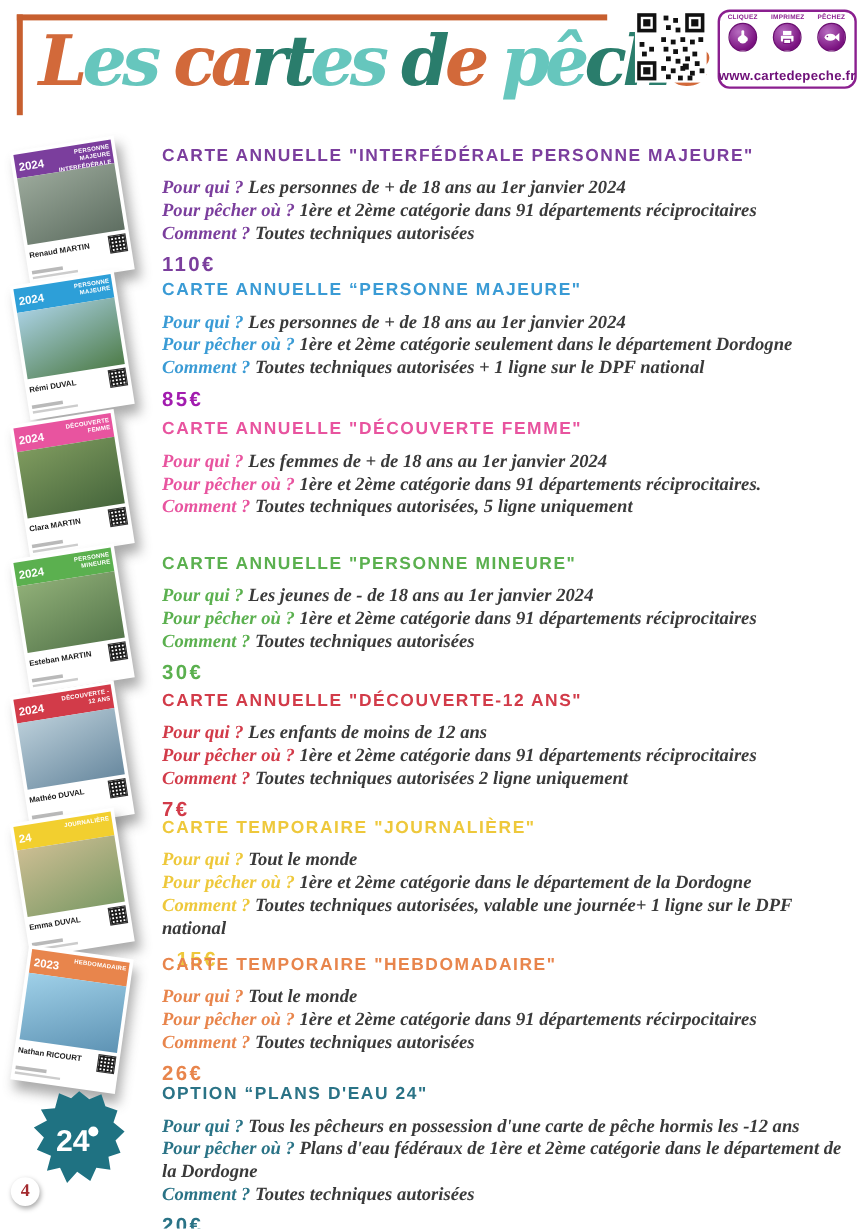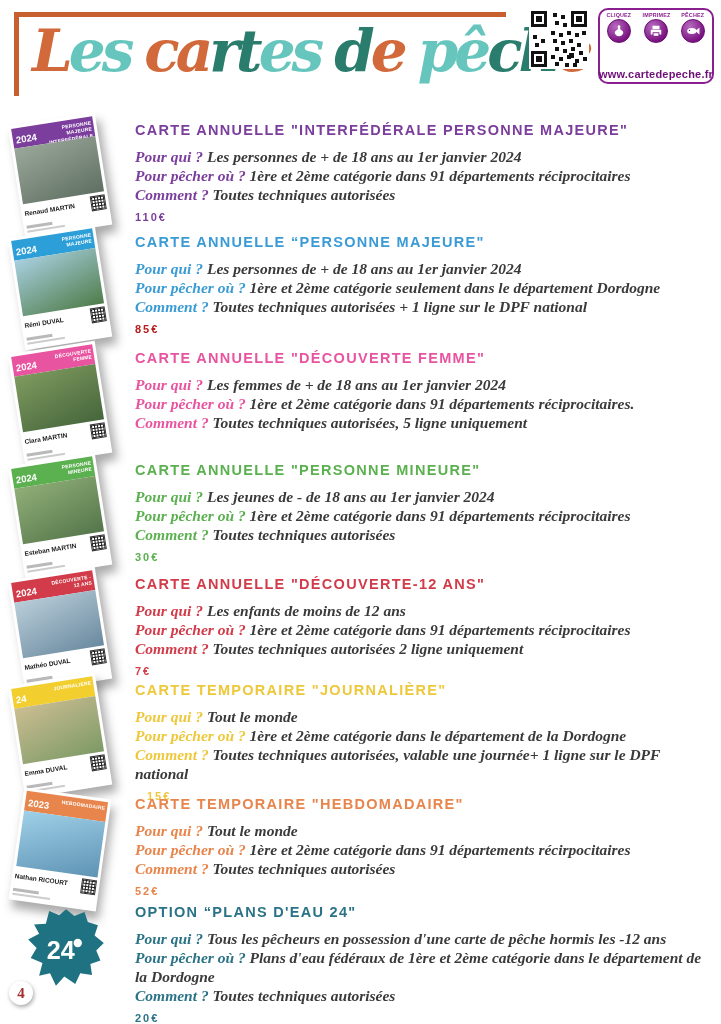--- a/index.html
+++ b/index.html
@@ -10,38 +10,38 @@
   .bracket-h{position:absolute;left:14px;top:12px;width:492px;height:5px;background:#C75F2F;}
   .bracket-v{position:absolute;left:14px;top:12px;width:5px;height:84px;background:#C75F2F;}
   .script-title{position:absolute;left:32px;top:14px;margin:0;white-space:nowrap;
         font-family:"DejaVu Serif",serif;font-style:italic;font-weight:700;
         font-size:58px;letter-spacing:-4px;line-height:1.3;}
   .script-title span{display:inline-block;}
   .script-title .sp{width:14px;}
 
   .qr-big{position:absolute;left:529px;top:9px;}
 
-  .logo{position:absolute;left:598px;top:8px;width:116px;height:76px;border:2px solid #8A1F8F;
+  .logo{position:absolute;left:598px;top:8px;width:116px;height:66px;border:2px solid #8A1F8F;
         border-radius:10px;background:#fff;display:flex;flex-direction:column;
         align-items:center;justify-content:space-between;padding:2px 1px;box-sizing:border-box;}
   .logo-row{display:flex;justify-content:space-around;width:100%;}
   .medal{display:flex;flex-direction:column;align-items:center;width:35px;}
   .medal-label{font-size:6px;font-weight:700;color:#8A1F8F;letter-spacing:.2px;transform:scale(.9);}
   .medal-circle{width:24px;height:24px;border-radius:50%;margin-top:1px;
         background:radial-gradient(circle at 35% 30%, #b76cc0, #7a1280 72%);
         display:flex;align-items:center;justify-content:center;border:1px solid #6a0f70;box-sizing:border-box;}
   .logo-url{font-size:11px;font-weight:700;color:#6E0F78;letter-spacing:.2px;}
 
   
   .section{position:absolute;left:0;width:721px;}
   .sec-text{position:absolute;left:135px;top:0;width:580px;}
   .sec-title{margin:6px 0 9px;font-size:14.5px;font-weight:700;letter-spacing:1.3px;}
   .sec-line{font-family:"Liberation Serif",serif;font-style:italic;font-weight:700;
         font-size:15.5px;line-height:19px;color:#3a3a3a;}
-  .sec-price{font-size:11px;font-weight:700;letter-spacing:2px;margin-top:7px;}
+  .sec-price{font-size:17px;font-weight:700;letter-spacing:2px;margin-top:7px;}
 
   
   .thumb{position:absolute;left:16px;top:3px;width:88px;background:#fff;
         padding:3px 3px 5px;box-sizing:border-box;
         box-shadow:4px 8px 10px rgba(70,70,70,.45);}
   .thumb-band{height:20px;display:flex;justify-content:space-between;overflow:hidden;}
   .band-year{color:#fff;font-weight:700;font-size:9.5px;padding:7px 0 0 3px;line-height:1;}
   .band-label{color:#fff;font-size:5px;font-weight:700;text-align:right;
         padding:3px 2px 0 0;line-height:1.25;max-width:46px;letter-spacing:.2px;}
   .thumb-photo{height:56px;}
@@ -197,21 +197,21 @@
             <span class="thumb-qr"></span>
           </div>
           <div class="thumb-sub1"></div>
           <div class="thumb-sub2"></div>
         </div>
         <div class="sec-text">
           <h2 class="sec-title" style="color: rgb(58, 155, 213);">CARTE ANNUELLE “PERSONNE MAJEURE"</h2>
           <div class="sec-line"><span class="lbl" style="color: rgb(58, 155, 213);">Pour qui ? </span><span>Les personnes de + de 18 ans au 1er janvier 2024</span></div>
           <div class="sec-line"><span class="lbl" style="color: rgb(58, 155, 213);">Pour pêcher où ? </span><span>1ère et 2ème catégorie seulement dans le département Dordogne</span></div>
           <div class="sec-line"><span class="lbl" style="color: rgb(58, 155, 213);">Comment ? </span><span>Toutes techniques autorisées + 1 ligne sur le DPF national</span></div>
-          <div class="sec-price" style="color: #b91c1c;">85€</div>
+          <div class="sec-price" style="color: #a21caf;">85€</div>
         </div>
       </div>
       <div class="section" style="top: 344px;">
         <div class="thumb" style="transform: rotate(-9deg);">
           <div class="thumb-band" style="background: rgb(232, 84, 159);">
             <span class="band-year">2024</span>
             <span class="band-label">DÉCOUVERTE FEMME</span>
           </div>
           <div class="thumb-photo" style="background: linear-gradient(160deg, rgb(126, 154, 94), rgb(70, 102, 60));"></div>
           <div class="thumb-namerow">
@@ -306,21 +306,21 @@
             <span class="thumb-qr"></span>
           </div>
           <div class="thumb-sub1"></div>
           <div class="thumb-sub2"></div>
         </div>
         <div class="sec-text">
           <h2 class="sec-title" style="color: rgb(232, 133, 76);">CARTE TEMPORAIRE "HEBDOMADAIRE"</h2>
           <div class="sec-line"><span class="lbl" style="color: rgb(232, 133, 76);">Pour qui ? </span><span>Tout le monde</span></div>
           <div class="sec-line"><span class="lbl" style="color: rgb(232, 133, 76);">Pour pêcher où ? </span><span>1ère et 2ème catégorie dans 91 départements récirpocitaires</span></div>
           <div class="sec-line"><span class="lbl" style="color: rgb(232, 133, 76);">Comment ? </span><span>Toutes techniques autorisées</span></div>
-          <div class="sec-price" style="color: rgb(232, 133, 76);">52€</div>
+          <div class="sec-price" style="color: rgb(232, 133, 76);">26€</div>
         </div>
       </div>
       <div class="section" style="top: 898px;">
         <div class="map-blob"><svg width="84" height="92" viewBox="0 0 100 100">
             <path fill="#1F7282" d="M30,6 L42,11 L50,4 L60,12 L72,7 L76,19 L88,23 L84,35 L95,44 L86,53 L91,65 L79,69 L81,82 L67,80 L61,93 L48,84 L38,95 L31,80 L18,83 L22,68 L8,62 L15,50 L5,40 L18,33 L12,22 L26,21 Z"></path>
             <circle cx="64" cy="44" r="5" fill="#ffffff"></circle>
             <text x="27" y="63" font-family="Liberation Sans, sans-serif" font-size="30" font-weight="bold" fill="#ffffff">24</text>
           </svg></div>
         <div class="sec-text">
           <h2 class="sec-title" style="color: rgb(42, 115, 134);">OPTION “PLANS D'EAU 24"</h2>

